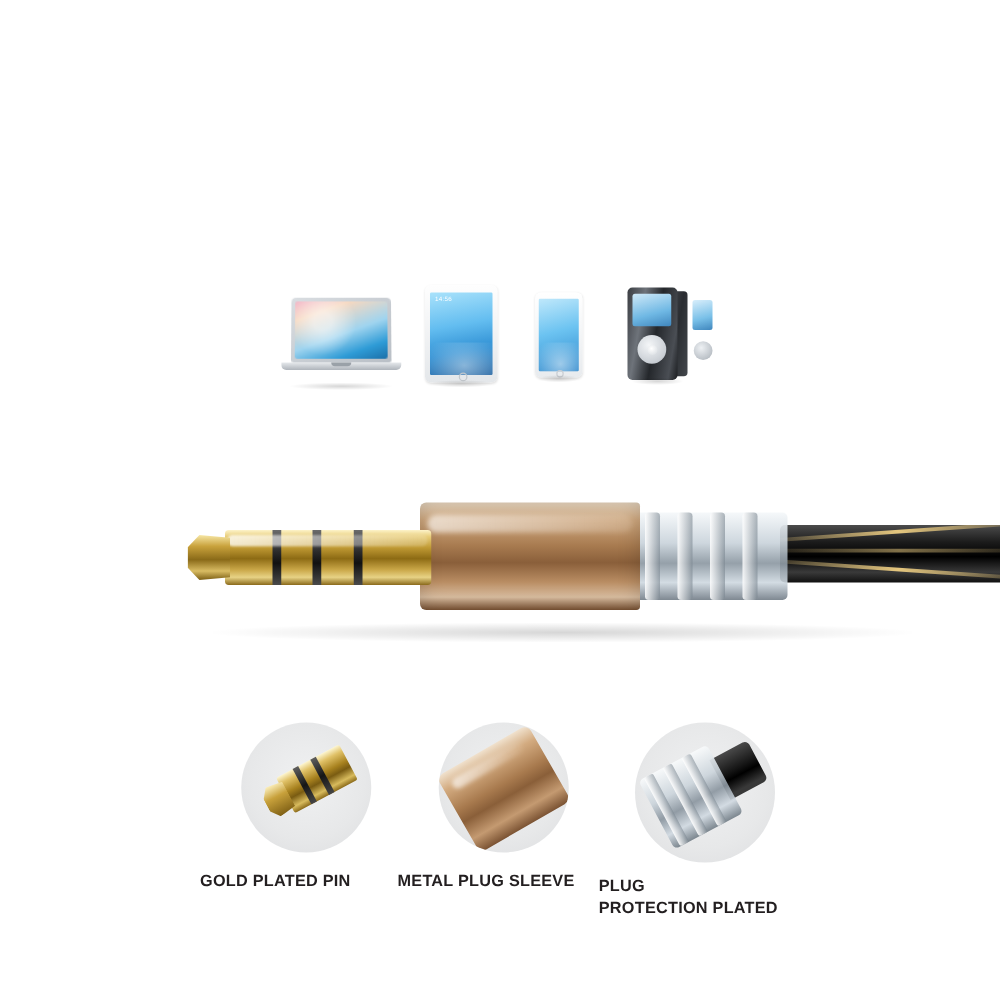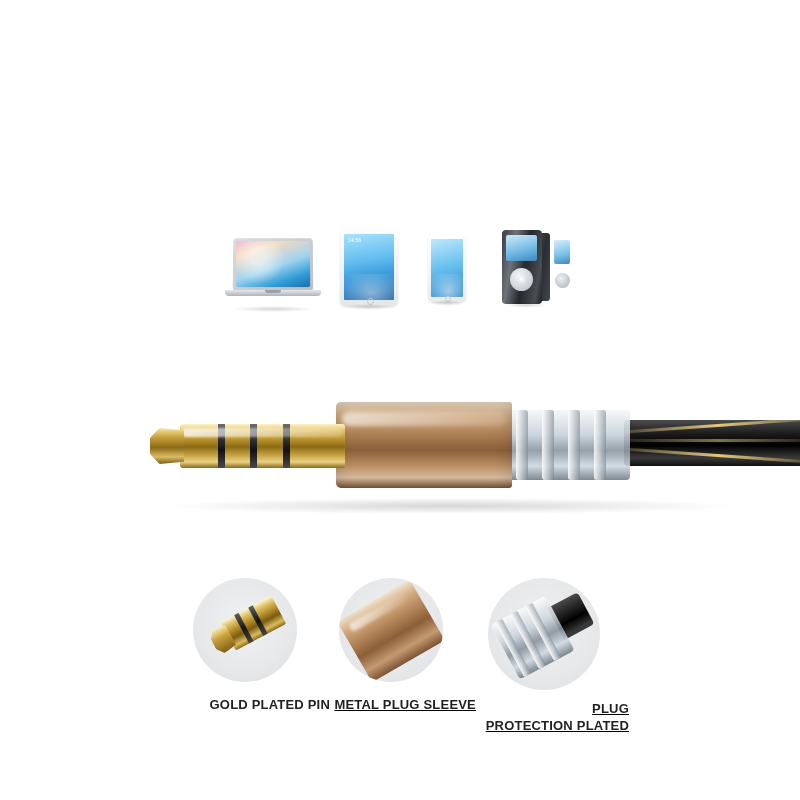--- a/index.html
+++ b/index.html
@@ -414,25 +414,25 @@
   .features {
     position: absolute;
     left: 160px;
     top: 578px;
     width: 520px;
     height: 190px;
   }
   .feature {
     position: absolute;
     width: 170px;
-    text-align: right;
+    text-align: left;
   }
   .f1 { left: 0px; }
-  .f2 { left: 146px; text-decoration: underline; }
-  .f3 { left: 299px; text-decoration: underline; }
+  .f2 { left: 158px; }
+  .f3 { left: 319px; }
 
   .thumb {
     position: relative;
     width: 104px;
     height: 104px;
     margin: 0 auto;
     border-radius: 50%;
     background: radial-gradient(circle at 50% 45%, #f0f1f2 0%, #e7e8e9 60%, #dcdddf 100%);
     overflow: hidden;
   }

